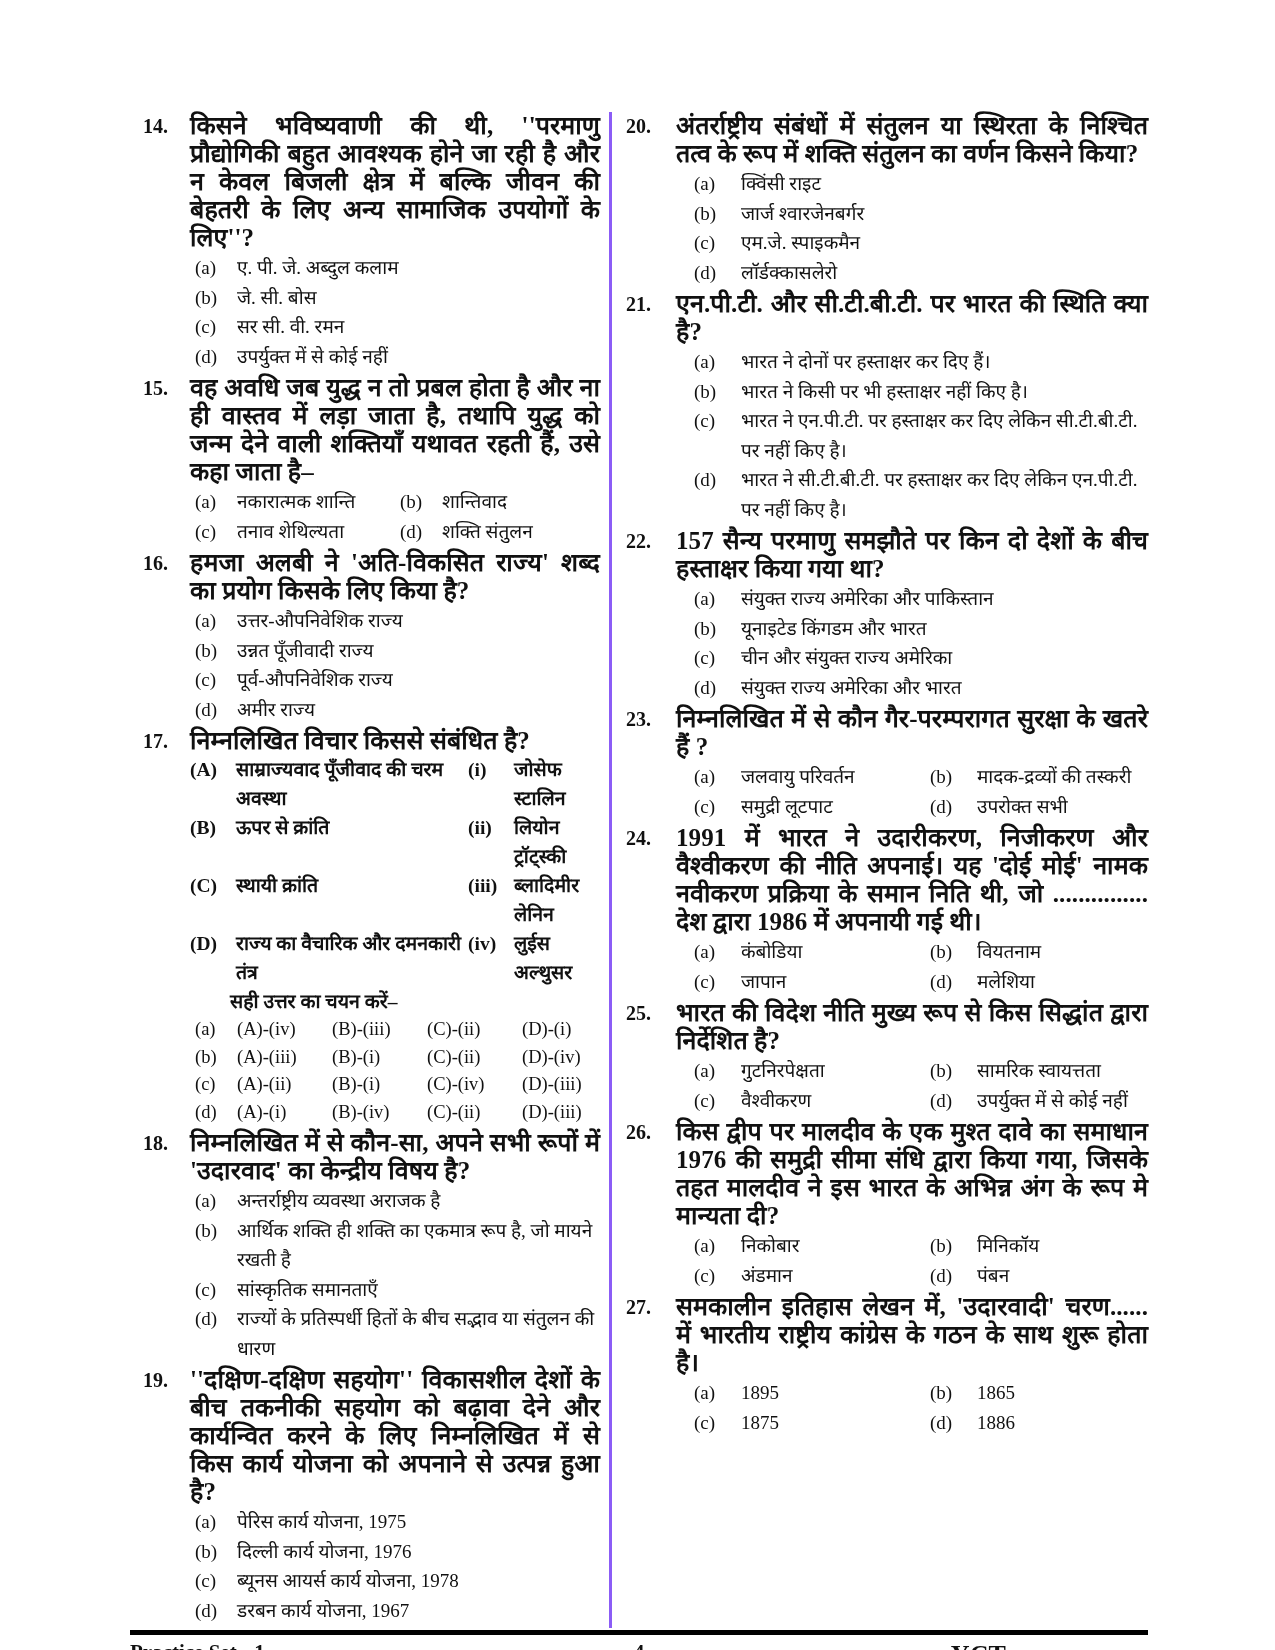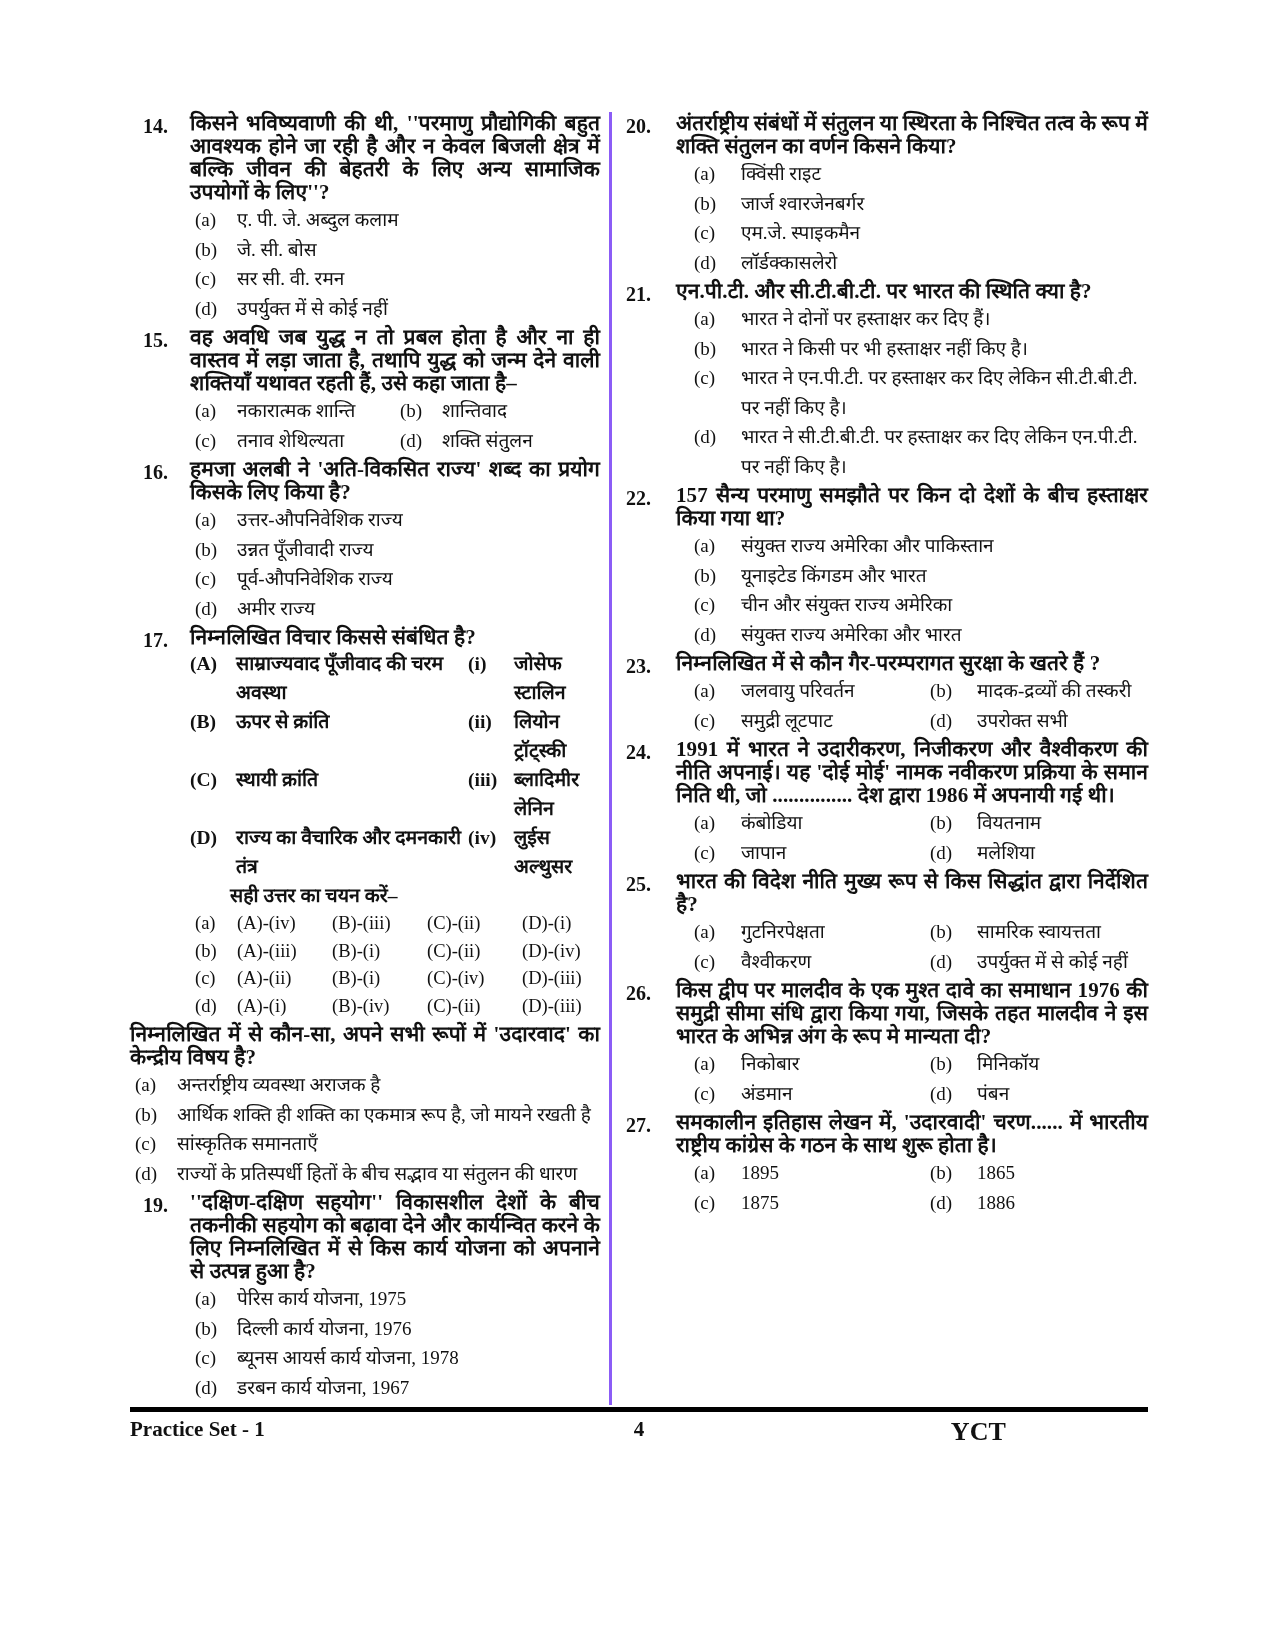--- a/index.html
+++ b/index.html
@@ -19,21 +19,21 @@
   .col-right { flex:1; border-left:3px solid #8b5cf6; padding-left:14px; min-width:0; }
 
   .question { display:flex; margin-bottom:3px; }
   .q-num {
     flex:none; font-weight:bold; font-size:20px; line-height:29px;
   }
   .col-left  .q-num { width:60px; padding-left:13px; box-sizing:border-box; }
   .col-right .q-num { width:50px; }
   .q-body { flex:1; min-width:0; }
   .q-stem {
-    font-weight:bold; font-size:21px; line-height:23px;
+    font-weight:bold; font-size:25px; line-height:28px;
     text-align:justify; letter-spacing:0.1px;
   }
   .options { margin-top:1px; }
   .option { display:flex; font-size:19px; line-height:29.5px; }
   .col-left  .option { padding-left:5px; }
   .col-right .option { padding-left:18px; }
   .opt-label { flex:none; width:42px; }
   .col-right .opt-label { width:47px; }
   .opt-text { flex:1; min-width:0; }
   .options.two-col { display:flex; flex-wrap:wrap; }
@@ -187,20 +187,21 @@
             <div class="combo-row">
               <span class="combo-label">(d)</span>
               <span class="combo-cell">(A)-(i)</span>
               <span class="combo-cell">(B)-(iv)</span>
               <span class="combo-cell">(C)-(ii)</span>
               <span class="combo-cell">(D)-(iii)</span>
             </div>
           </div>
         </div>
         <div class="question">
+          <div class="q-num">18.</div>
           <div class="q-body">
             <div class="q-stem">निम्नलिखित में से कौन-सा, अपने सभी रूपों में 'उदारवाद' का केन्द्रीय विषय है?</div>
             <div class="options">
               <div class="option">
                 <span class="opt-label">(a)</span>
                 <span class="opt-text">अन्तर्राष्ट्रीय व्यवस्था अराजक है</span>
               </div>
               <div class="option">
                 <span class="opt-label">(b)</span>
                 <span class="opt-text">आर्थिक शक्ति ही शक्ति का एकमात्र रूप है, जो मायने रखती है</span>

